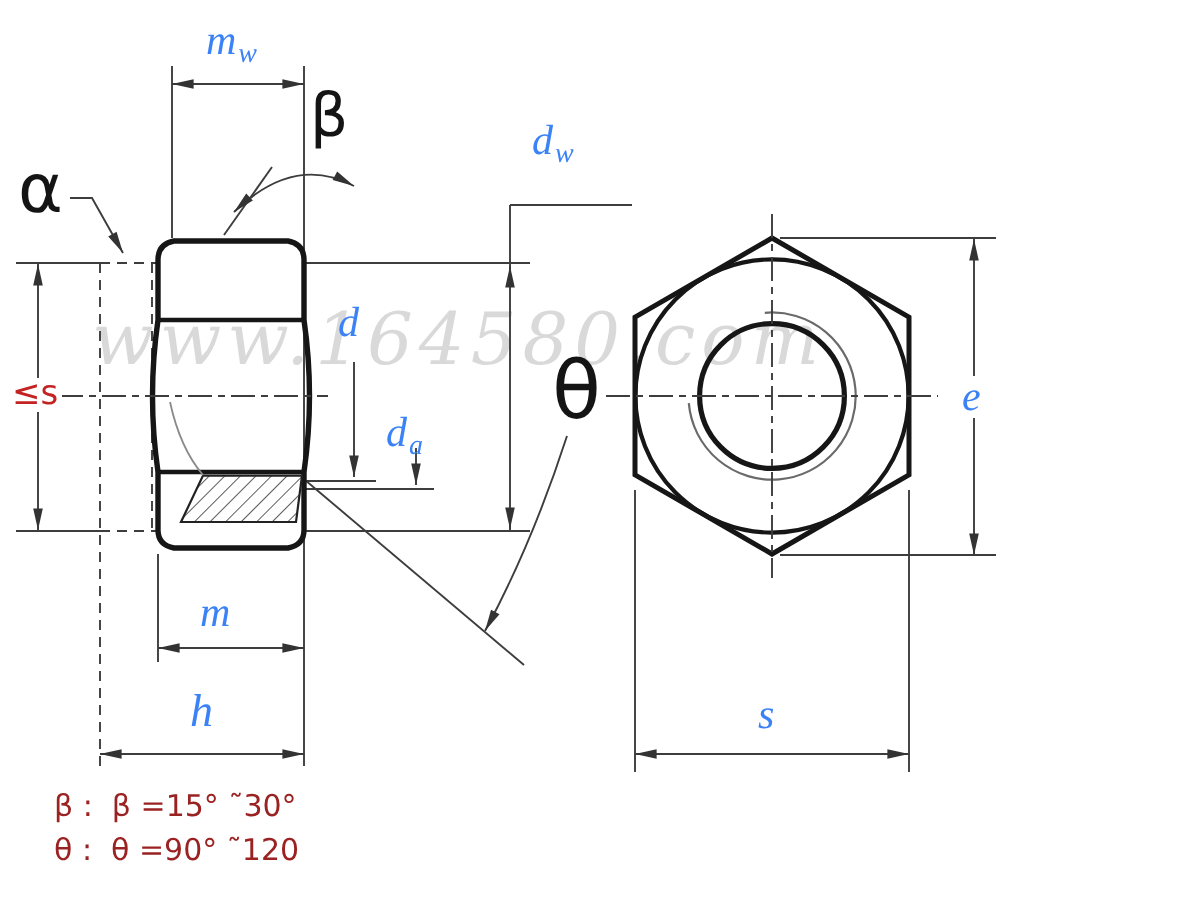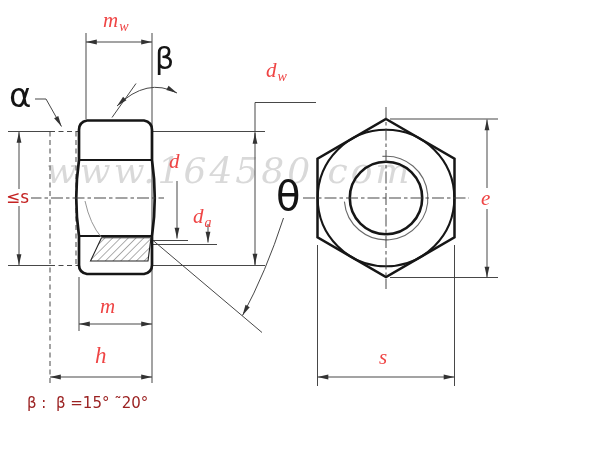--- a/index.html
+++ b/index.html
@@ -1,19 +1,19 @@
 <!DOCTYPE html>
 <html><head>
 <meta charset="utf-8">
 <style>
   html,body{margin:0;padding:0;background:#fff;}
   #stage{position:relative;width:600px;height:460px;background:#ffffff;overflow:hidden;
          font-family:"Liberation Serif","DejaVu Serif",serif;}
   #stage svg{position:absolute;left:0;top:0;z-index:2;}
-  .lbl{position:absolute;z-index:3;line-height:1;font-size:21px;color:#ef4444;white-space:nowrap;}
+  .lbl{position:absolute;z-index:3;line-height:1;font-size:21px;color:#3b82f6;white-space:nowrap;}
   .lbl .it{font-style:italic;}
   .lbl .sb{font-style:italic;font-size:14px;vertical-align:-4px;margin-left:1px;}
   .greek{font-family:"DejaVu Sans","Liberation Sans",sans-serif;color:#141414;font-style:normal;}
   .red{color:#c42323;background:#fff;padding:0 2px;font-size:17px;font-family:"DejaVu Sans",sans-serif;}
   .whitebg{background:#fff;padding:0 3px;}
   #watermark{position:absolute;z-index:1;left:46px;top:150px;font-size:36px;font-style:italic;
              letter-spacing:3px;color:rgba(120,120,120,0.28);font-family:"DejaVu Serif",serif;}
   #notes{position:absolute;z-index:3;left:27px;top:392px;color:#9b2222;
          font-family:"DejaVu Sans","Liberation Sans",sans-serif;font-size:15px;line-height:22px;}
   #notes div{white-space:pre;}
@@ -151,16 +151,17 @@
 
   <div class="lbl" style="left:100px;top:296px"><span class="it">m</span></div>
 
   <div class="lbl" style="left:95px;top:344px;font-size:23px"><span class="it">h</span></div>
 
   <div class="lbl whitebg" style="left:478px;top:188px"><span class="it">e</span></div>
 
   <div class="lbl" style="left:379px;top:347px"><span class="it">s</span></div>
 
   <div id="notes">
-    <div>β :  β =15° ˜20°</div>
+    <div>β :  β =15° ˜30°</div>
+    <div>θ :  θ =90° ˜120</div>
   </div>
 
 </div>
 
 </body></html>

